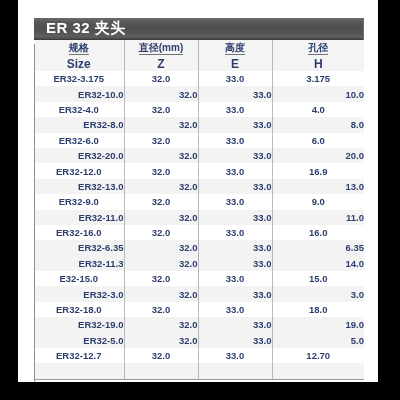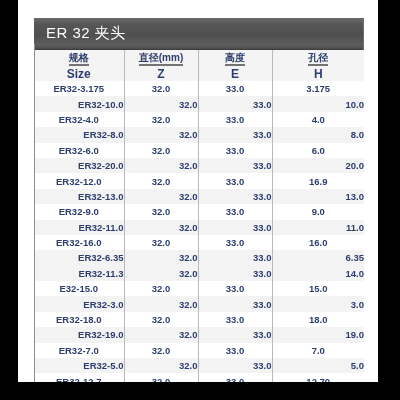--- a/index.html
+++ b/index.html
@@ -24,27 +24,27 @@
   .table-wrap{
     position:absolute;
     left:34px;top:18px;
     width:330px;
     background:#ffffff;
     border-right:1px solid #6e6e6e;
     border-bottom:1px solid #9a9a9a;
     box-sizing:border-box;
   }
   .title-bar{
-    height:32px;
+    height:22px;
     background:linear-gradient(to bottom,#6a6a6a 0%,#565656 22%,#4f4f4f 55%,#5e5e5e 88%,#4a4a4a 100%);
     color:#ffffff;
     display:flex;align-items:center;
     padding-left:12px;
     font-size:15px;
-    font-weight:normal;
+    font-weight:bold;
     letter-spacing:0.5px;
     box-sizing:border-box;
     border-bottom:1px solid #3d3d3d;
   }
   table.spec{
     width:100%;
     border-collapse:collapse;
     table-layout:fixed;
     font-size:9.5px;
     color:#2d3e6e;
@@ -64,21 +64,21 @@
     white-space:nowrap;
   }
   table.spec td:last-child,table.spec th:last-child{border-right:none;}
   tr.head-cn th{
     background:#f4f4f4;
     font-size:10px;
     height:16px;
     color:#2d3e6e;
   }
   tr.head-cn th span.u{
-    border-bottom:6px solid #737373;
+    border-bottom:1px solid #737373;
     padding-bottom:1px;
   }
   tr.head-en th{
     background:#f4f4f4;
     font-size:12px;
     height:15px;
   }
   tr.odd td{background:#ffffff;}
   tr.even td{background:#f3f3f3;text-align:right;}
   tr.blank td{height:15.4px;}
@@ -233,26 +233,20 @@
             <td>32.0</td>
             <td>33.0</td>
             <td>18.0</td>
           </tr>
           <tr class="even">
             <td>ER32-19.0</td>
             <td>32.0</td>
             <td>33.0</td>
             <td>19.0</td>
           </tr>
-          <tr class="odd">
-            <td>ER32-7.0</td>
-            <td>32.0</td>
-            <td>33.0</td>
-            <td>7.0</td>
-          </tr>
           <tr class="even">
             <td>ER32-5.0</td>
             <td>32.0</td>
             <td>33.0</td>
             <td>5.0</td>
           </tr>
           <tr class="odd">
             <td>ER32-12.7</td>
             <td>32.0</td>
             <td>33.0</td>

